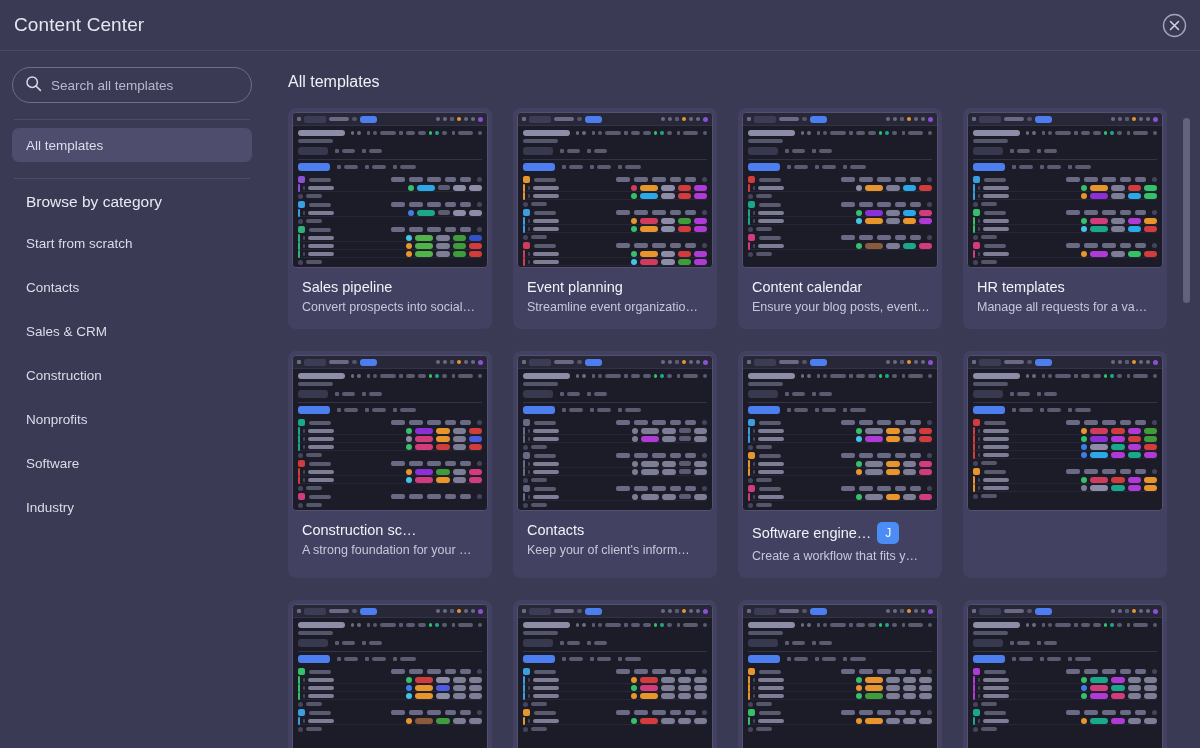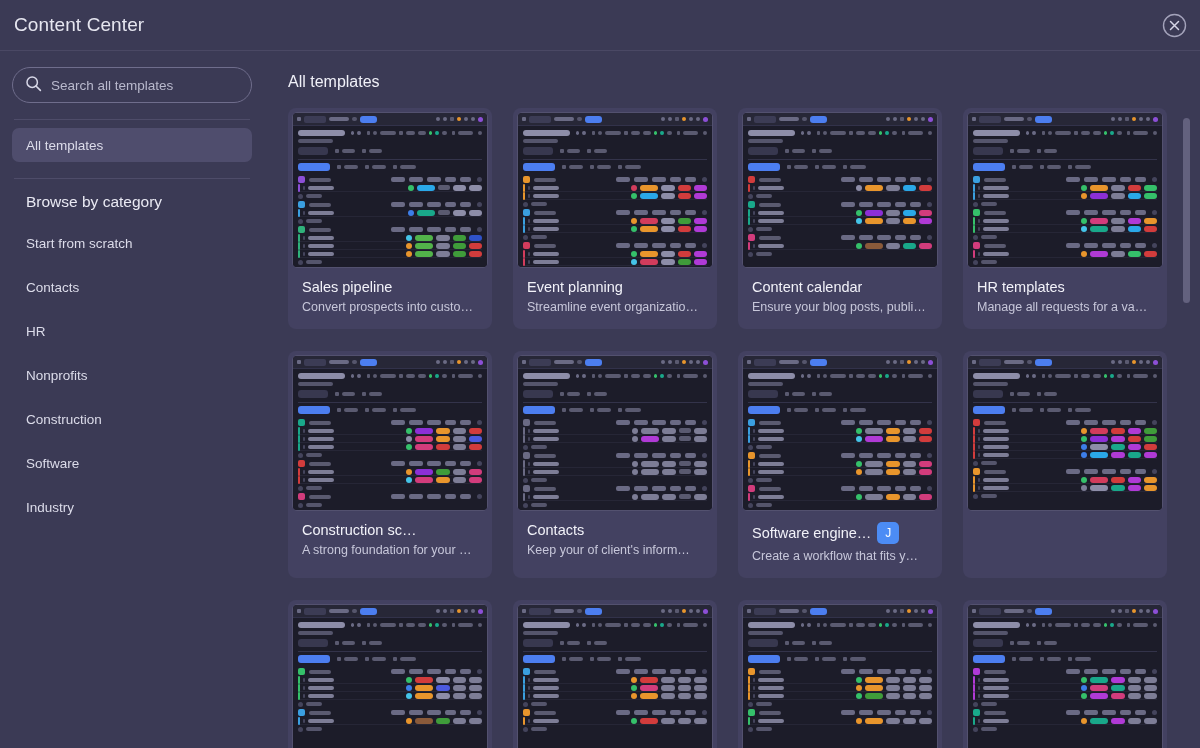--- a/index.html
+++ b/index.html
@@ -172,27 +172,27 @@
 
   <div class="section-title">Browse by category</div>
 
   <div class="cat-item">
     <span>Start from scratch</span>
     </div>
   <div class="cat-item">
     <span>Contacts</span>
     </div>
   <div class="cat-item">
-    <span>HR</span>
+    <span>Sales &amp; CRM</span>
+    </div>
+  <div class="cat-item">
+    <span>Construction</span>
     </div>
   <div class="cat-item">
     <span>Nonprofits</span>
-    </div>
-  <div class="cat-item">
-    <span>Construction</span>
     </div>
   <div class="cat-item">
     <span>Software</span>
     </div>
   <div class="cat-item">
     <span>Industry</span>
     </div>
 </div>
 
 <div class="main">
@@ -356,21 +356,21 @@
             <span class="pill" style="width:16px;background:#55556c"></span>
           </div>
             </div>
           </div>
      </div>
      <div class="card-body">
        <div class="card-title-row">
          <div class="card-title">Sales pipeline</div>
 
        </div>
-       <div class="card-desc">Convert prospects into custo…</div>
+       <div class="card-desc">Convert prospects into social…</div>
      </div>
       </div>
       <div class="card">
         <div class="card-thumb">
        <div class="mb">
             <div class="mb-top">
           <span class="sq" style="background:#6a6a84"></span>
           <span style="display:inline-block;width:22px;height:7px;border-radius:2px;background:#3c3c55"></span>
           <span class="pill" style="width:20px;background:#6a6a84"></span>
           <span class="pill" style="width:5px;background:#55556c"></span>
@@ -692,21 +692,21 @@
             <span class="pill" style="width:16px;background:#55556c"></span>
           </div>
             </div>
           </div>
      </div>
      <div class="card-body">
        <div class="card-title-row">
          <div class="card-title">Content calendar</div>
 
        </div>
-       <div class="card-desc">Ensure your blog posts, publi…</div>
+       <div class="card-desc">Ensure your blog posts, event…</div>
      </div>
       </div>
       <div class="card">
         <div class="card-thumb">
        <div class="mb">
             <div class="mb-top">
           <span class="sq" style="background:#6a6a84"></span>
           <span style="display:inline-block;width:22px;height:7px;border-radius:2px;background:#3c3c55"></span>
           <span class="pill" style="width:20px;background:#6a6a84"></span>
           <span class="pill" style="width:5px;background:#55556c"></span>

